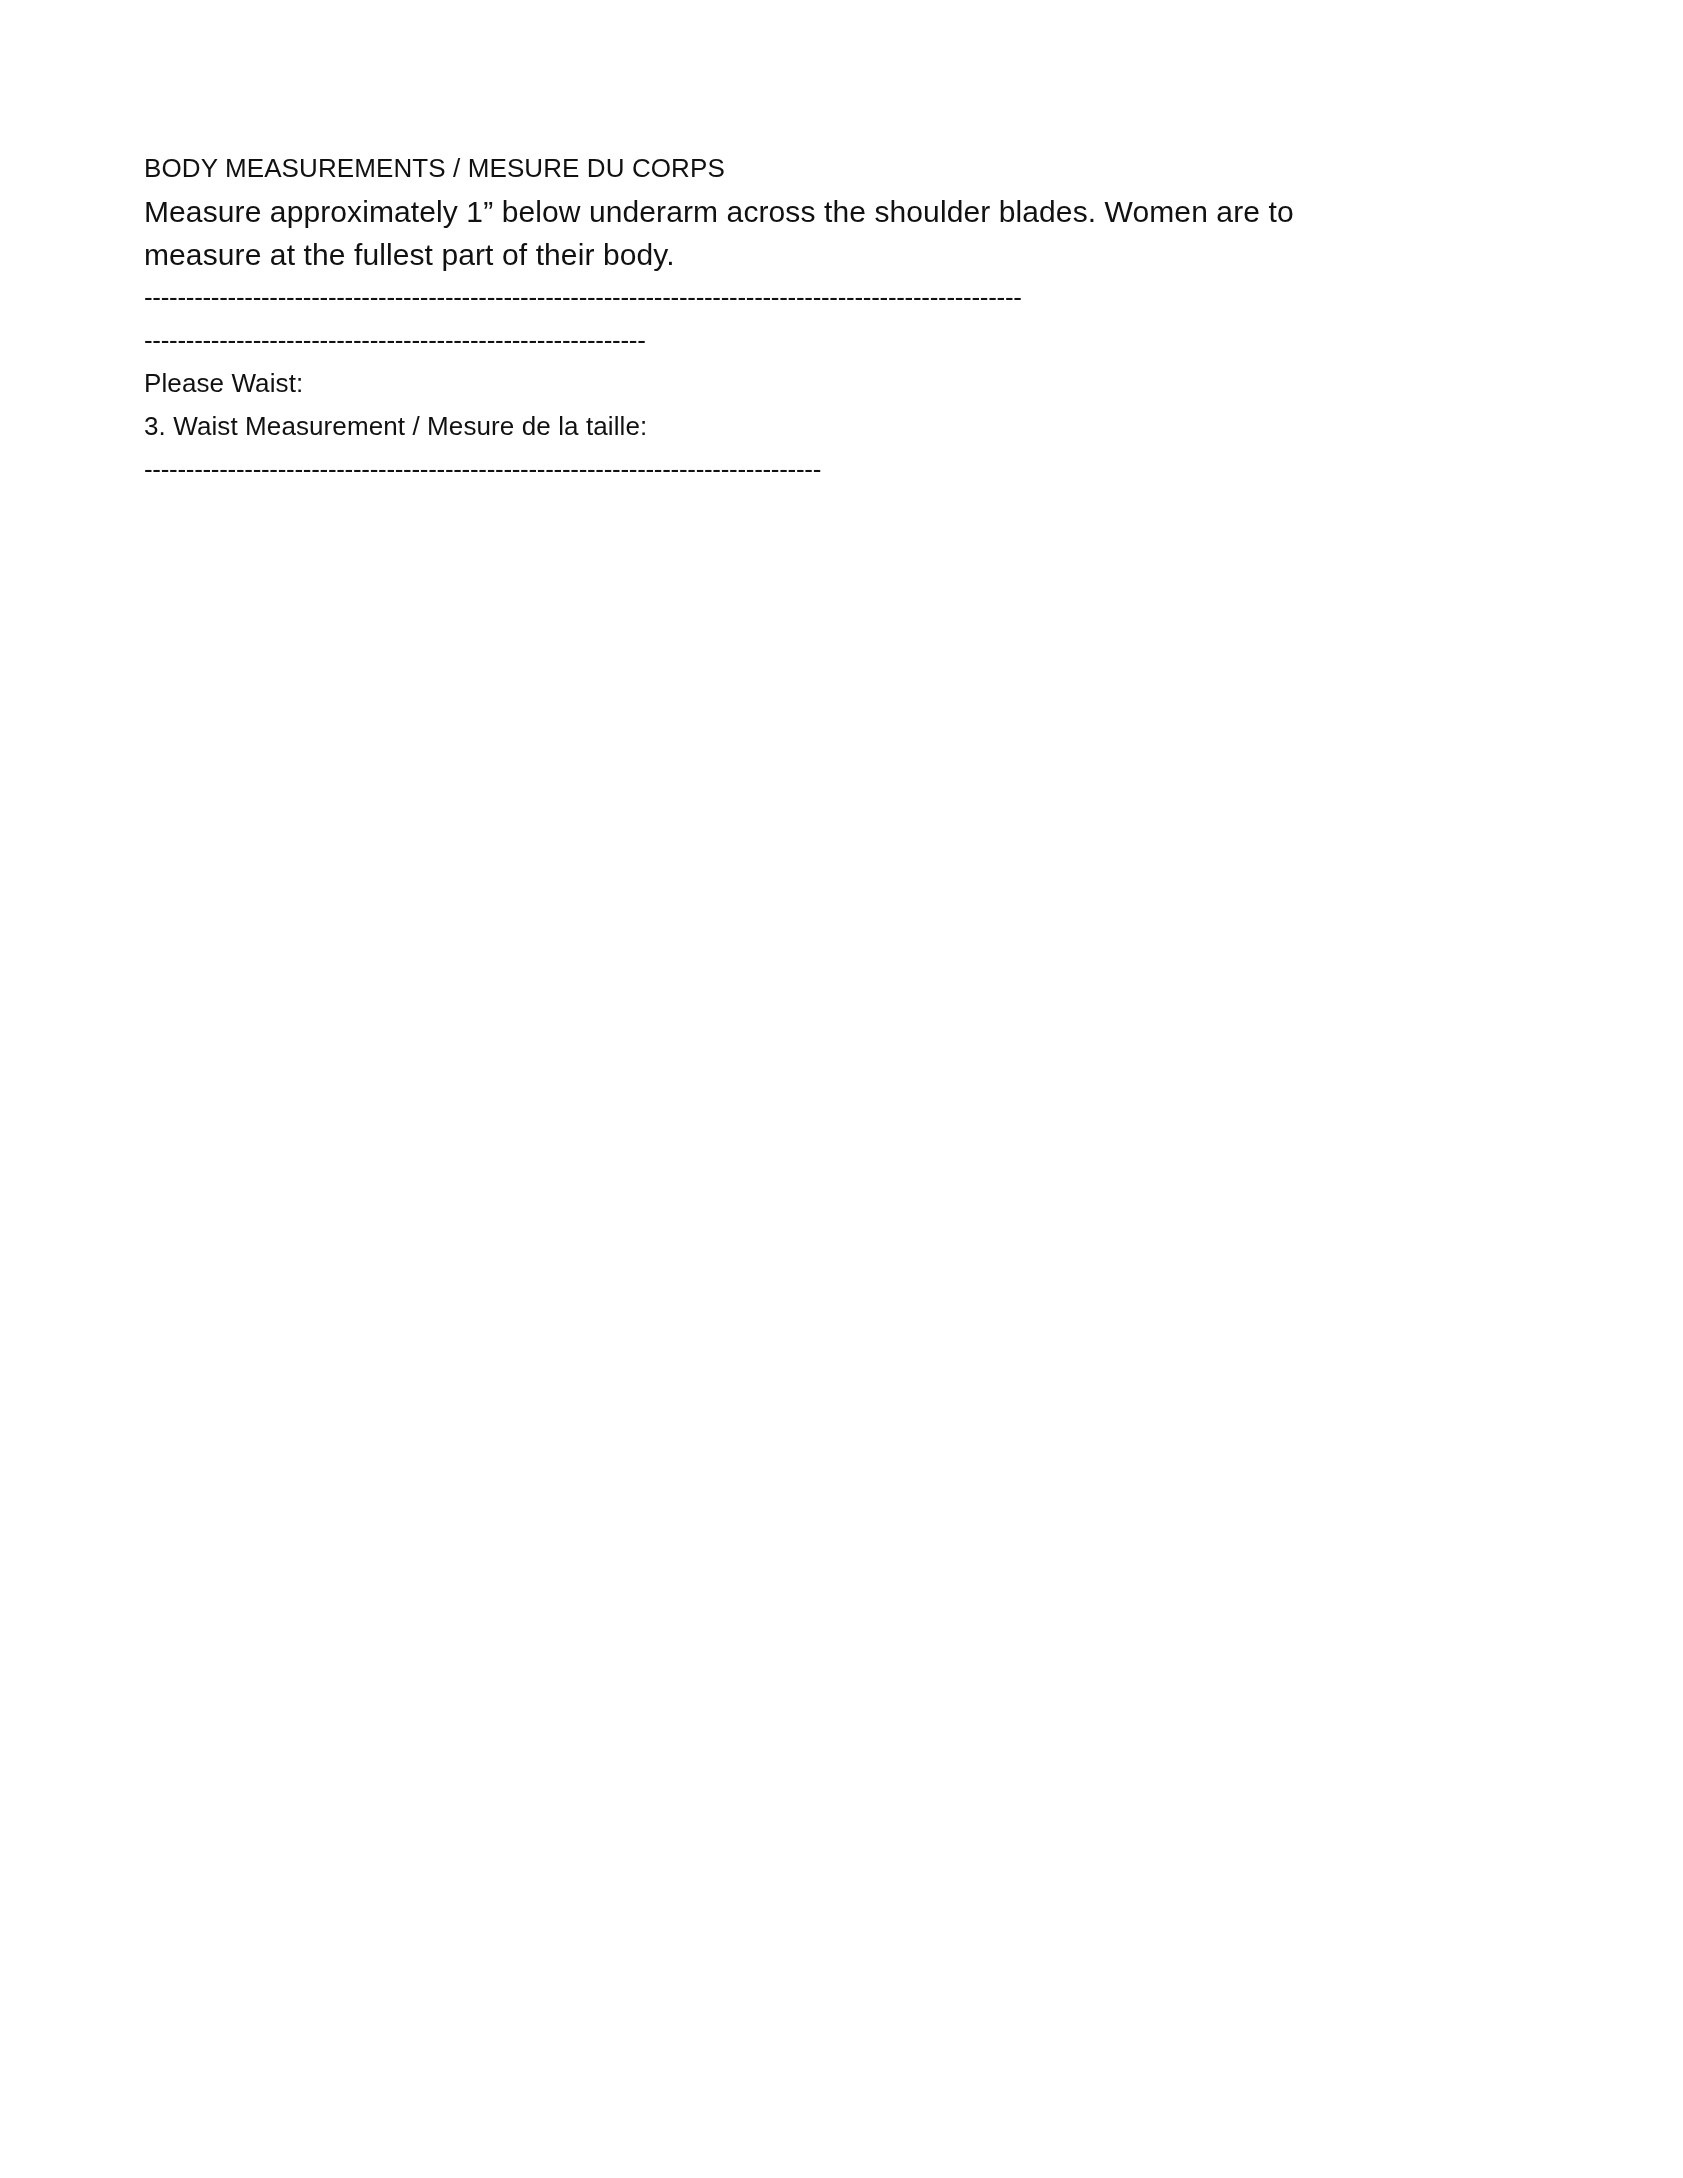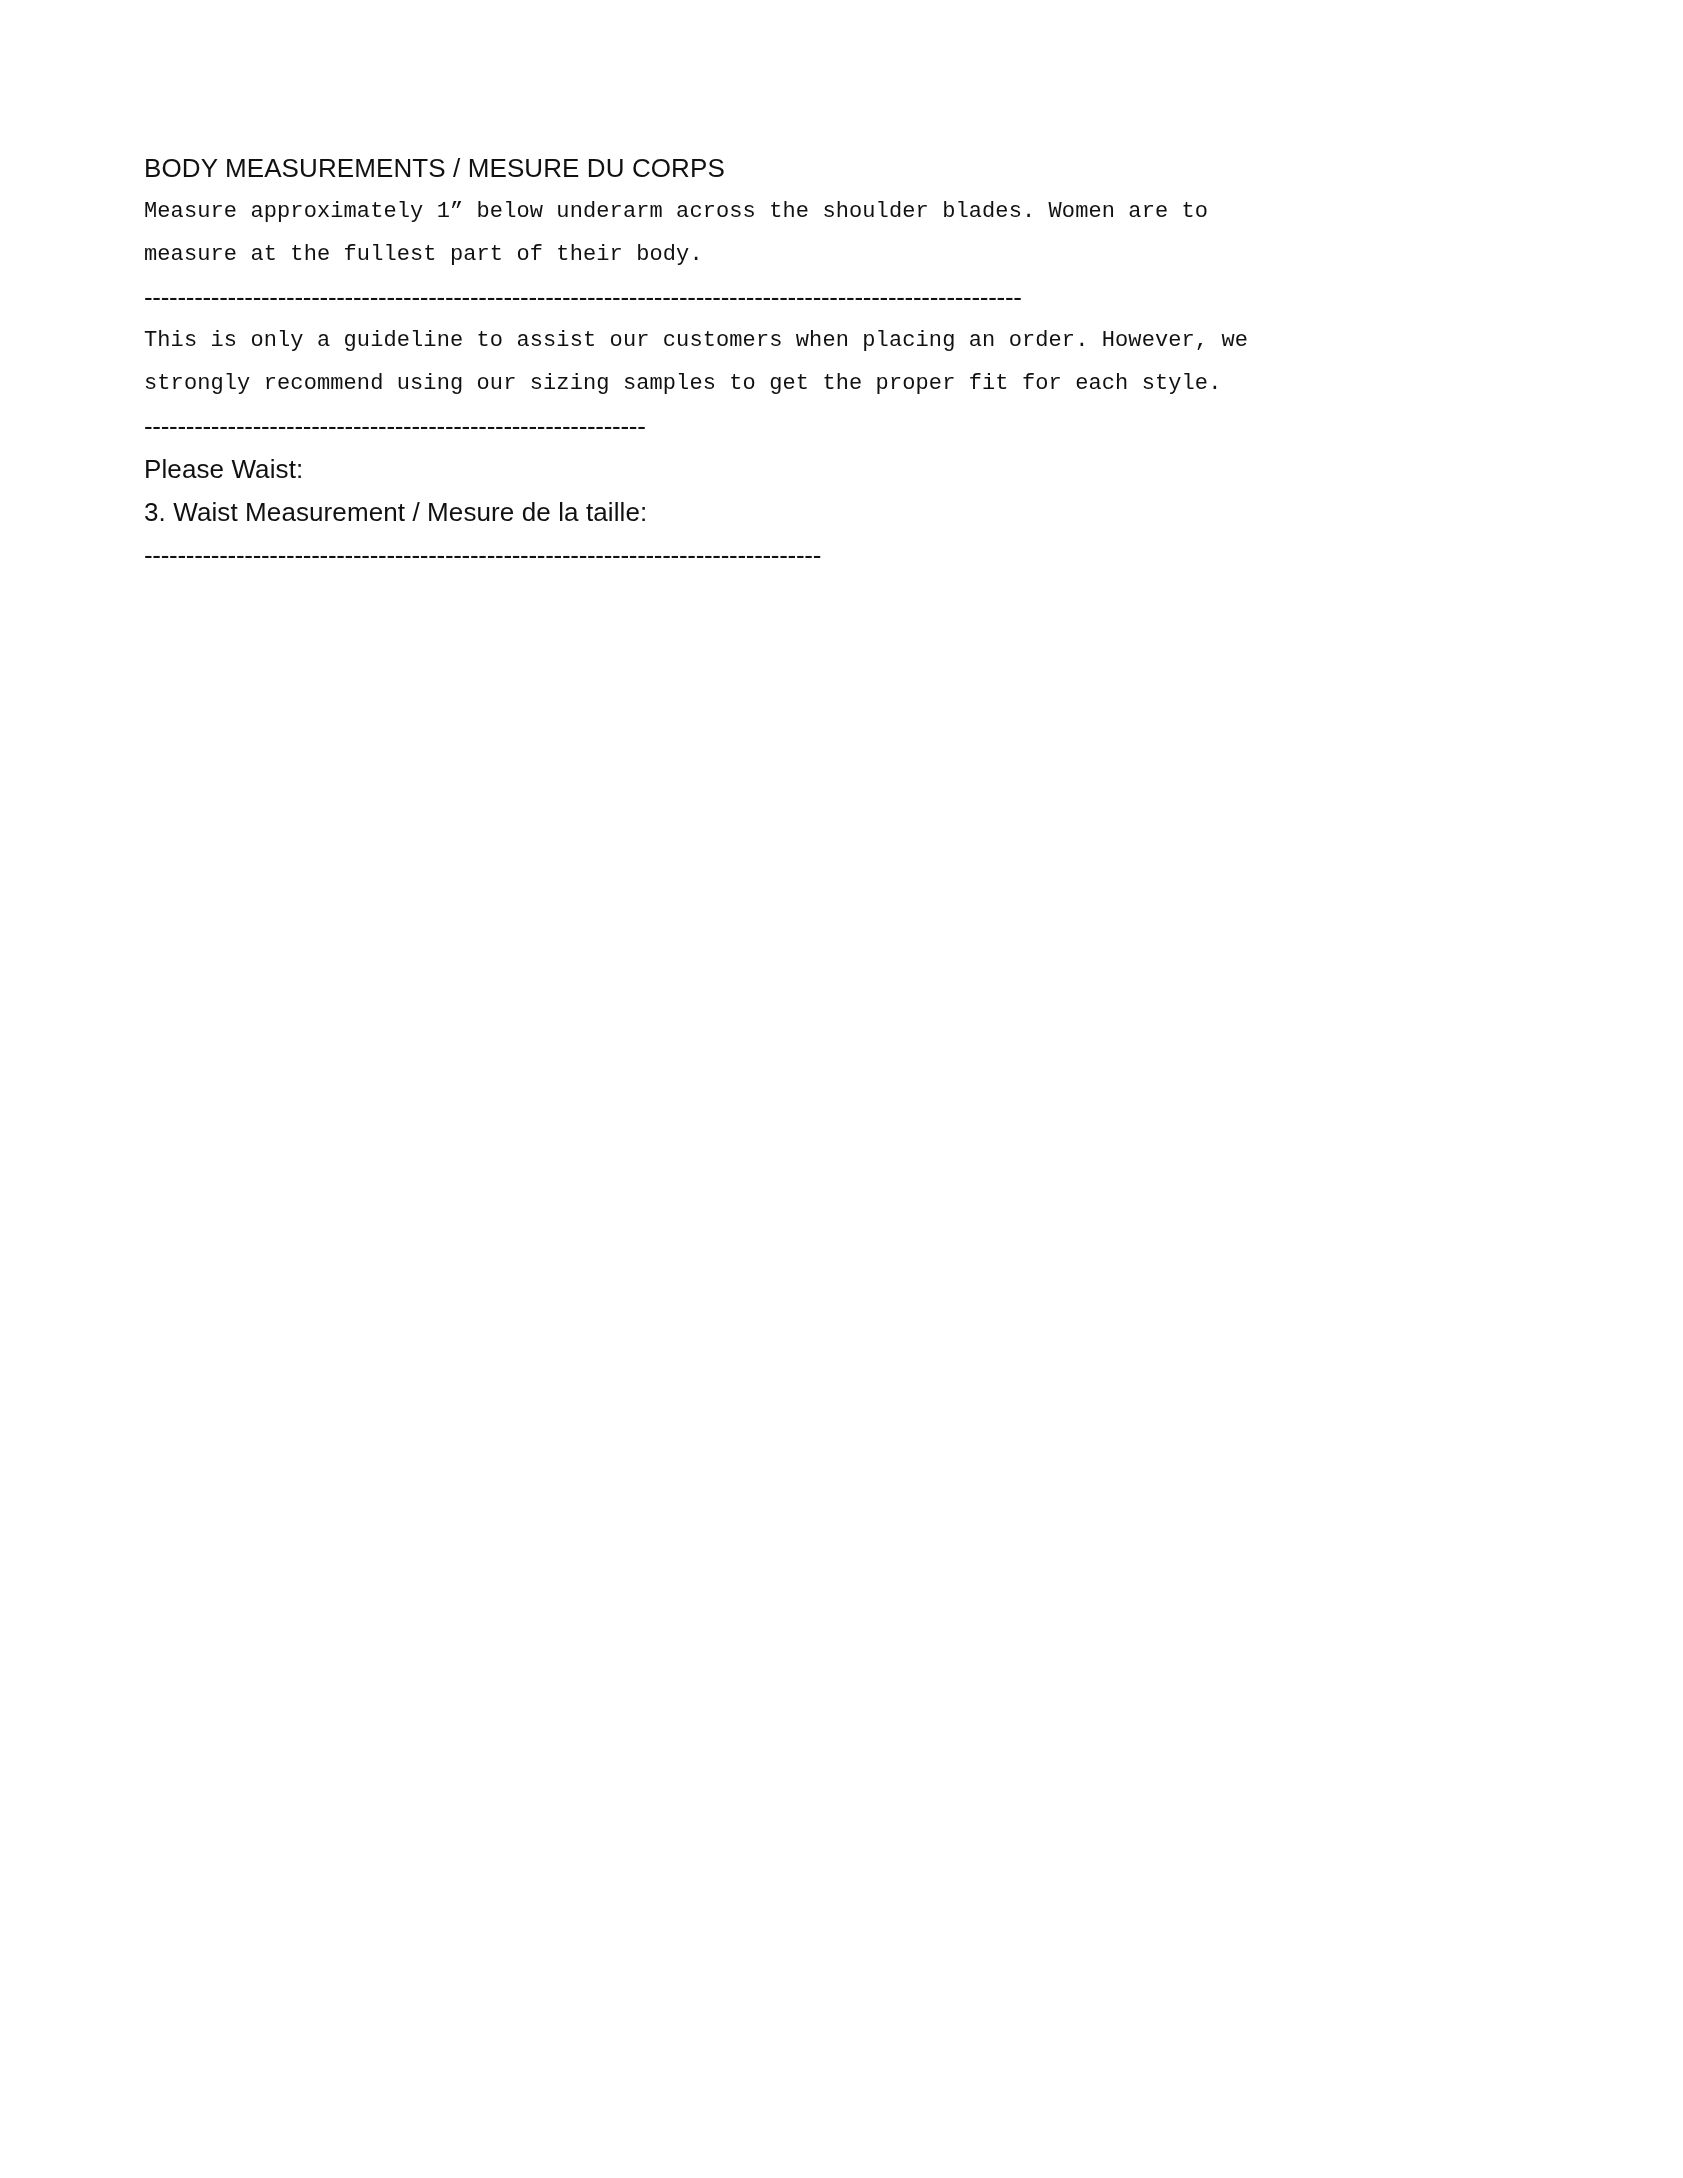--- a/index.html
+++ b/index.html
@@ -28,25 +28,24 @@
     width: 1168px;
   }
   .line {
     font-size: 26px;
     line-height: 43px;
     letter-spacing: 0.1px;
     white-space: pre-wrap;
     color: #111111;
   }
   .para {
-    font-size: 22px;
+    font-size: 30px;
     line-height: 43px;
     letter-spacing: 0.1px;
     color: #111111;
-    font-family: Liberation Mono, monospace;
   }
   .divider {
     font-size: 26px;
     line-height: 43px;
     letter-spacing: -0.3px;
     color: #111111;
     white-space: nowrap;
     overflow: hidden;
   }
   .block {
@@ -60,21 +59,20 @@
 <div class="page">
   <div class="doc-body">
 
     <div class="line block">BODY MEASUREMENTS / MESURE DU CORPS</div>
 
 
     <div class="para block">Measure approximately 1” below underarm across the shoulder blades. Women are to measure at the fullest part of their body.</div>
 
     <div class="divider block">---------------------------------------------------------------------------------------------------------</div>
 
-    <div class="para block">This is only a guideline to assist our customers when placing an order. However, we strongly recommend using our sizing samples to get the proper fit for each style.</div>
 
     <div class="divider block">------------------------------------------------------------</div>
 
     <div class="line block">Please Waist:</div>
 
     <div class="line block">3. Waist Measurement / Mesure de la taille:</div>
 
 
     <div class="divider block">---------------------------------------------------------------------------------</div>
 

